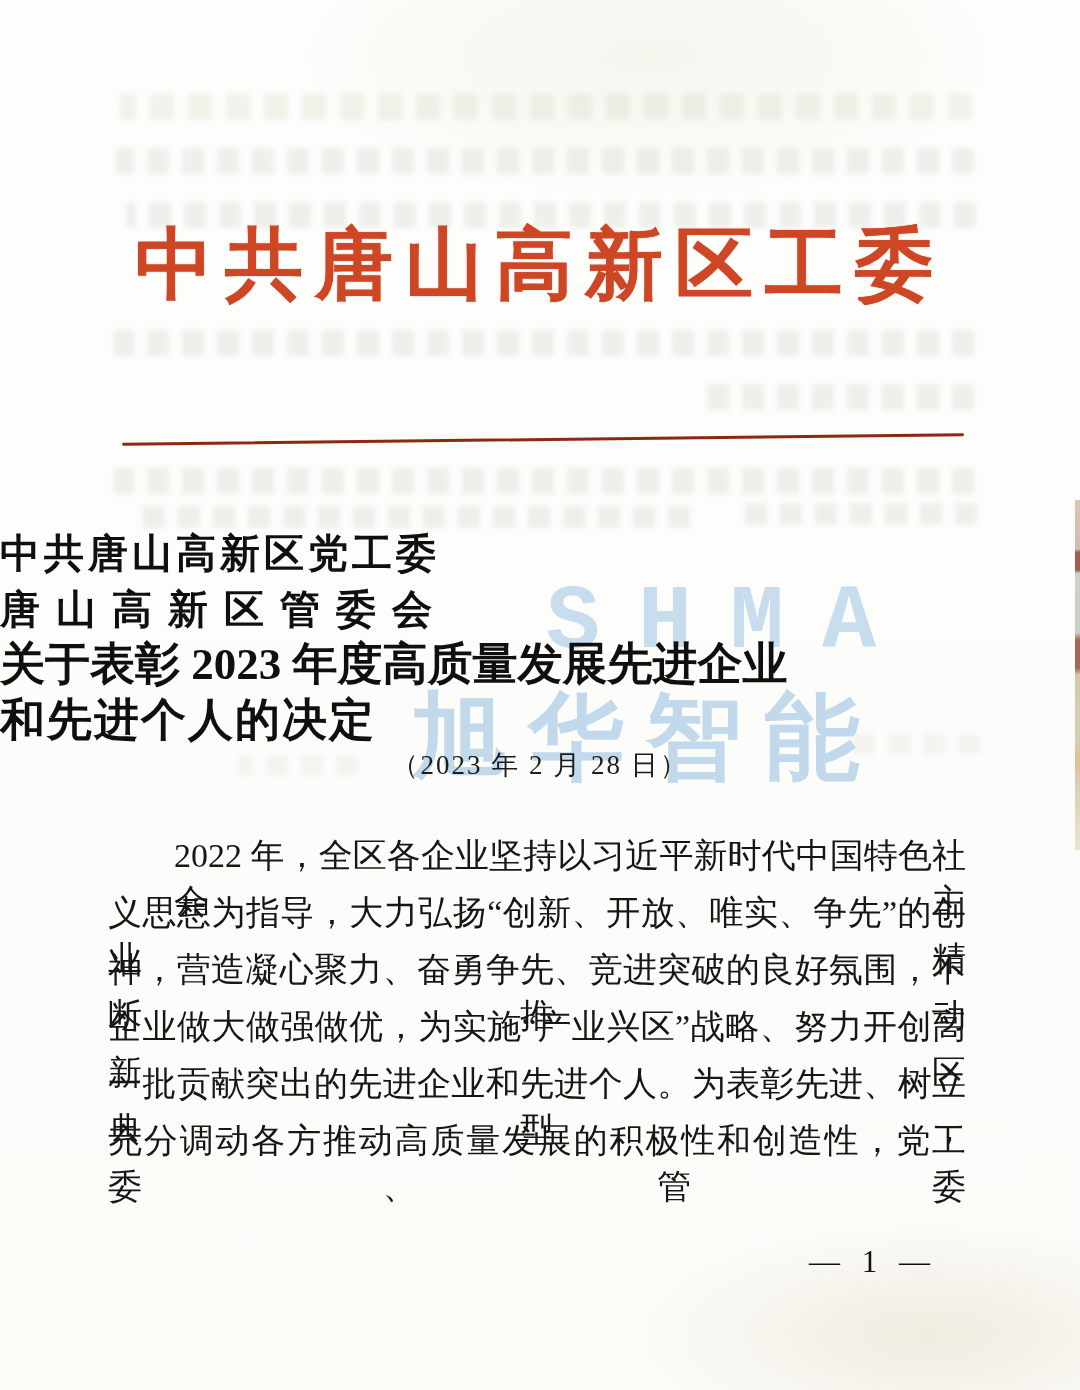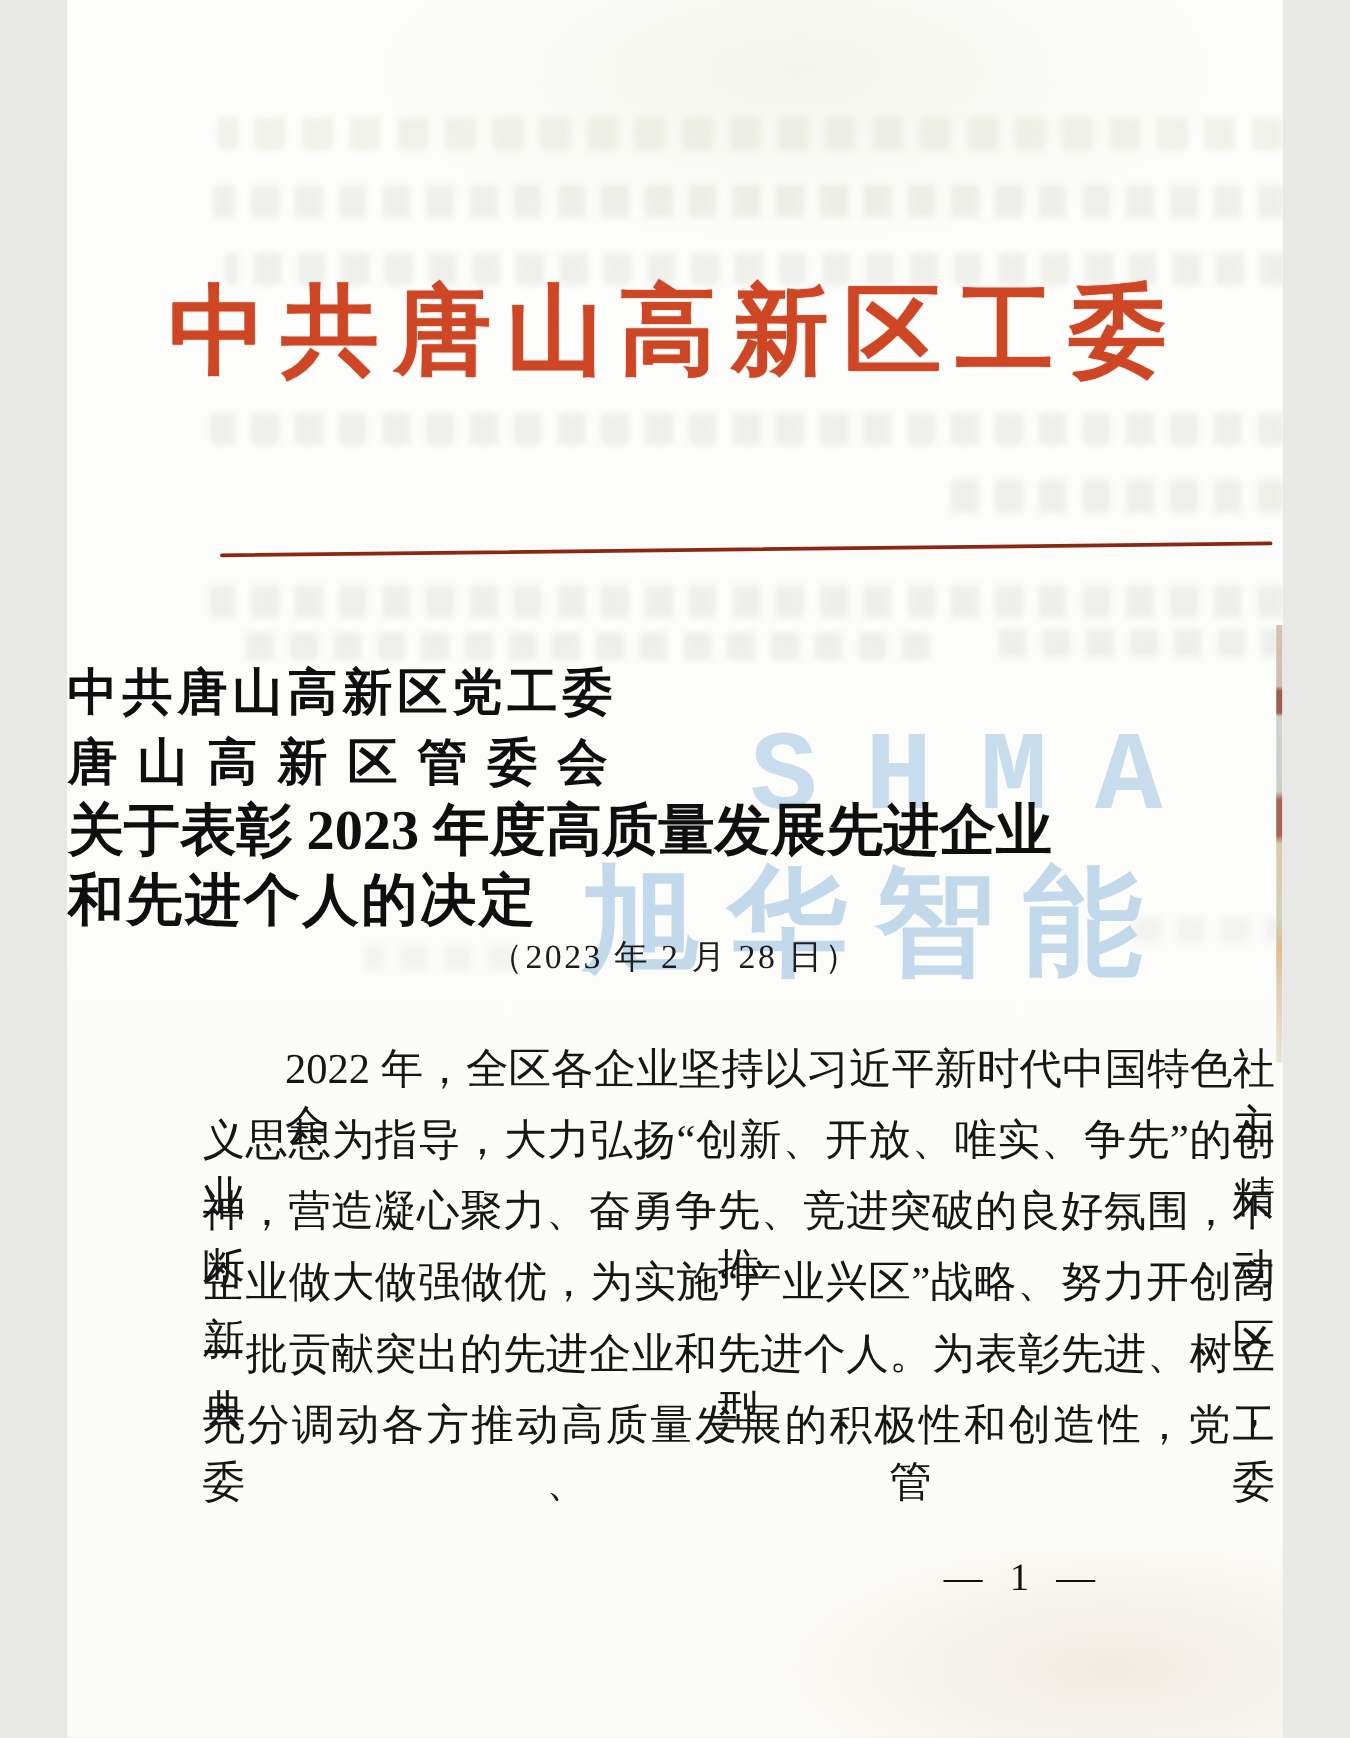--- a/index.html
+++ b/index.html
@@ -1,18 +1,18 @@
 <!DOCTYPE html>
 <html><head>
 <meta charset="utf-8">
 <style>
   html,body{margin:0;padding:0;background:#e8e8e6;}
   .page{
     position:relative;
-    width:972px;height:1390px;
+    width:1080px;height:1390px;
     margin:0 auto;
     background:#fcfcfa;
     background-image:
       radial-gradient(ellipse 420px 160px at 86% 96%, rgba(214,196,164,.28), rgba(214,196,164,0) 70%),
       radial-gradient(ellipse 500px 200px at 60% 4%, rgba(235,238,225,.5), rgba(235,238,225,0) 75%),
       linear-gradient(#fdfdfb,#fbfbf8);
     overflow:hidden;
     font-family:"Liberation Serif","DejaVu Serif",serif;
     color:#1a1a1a;
   }

